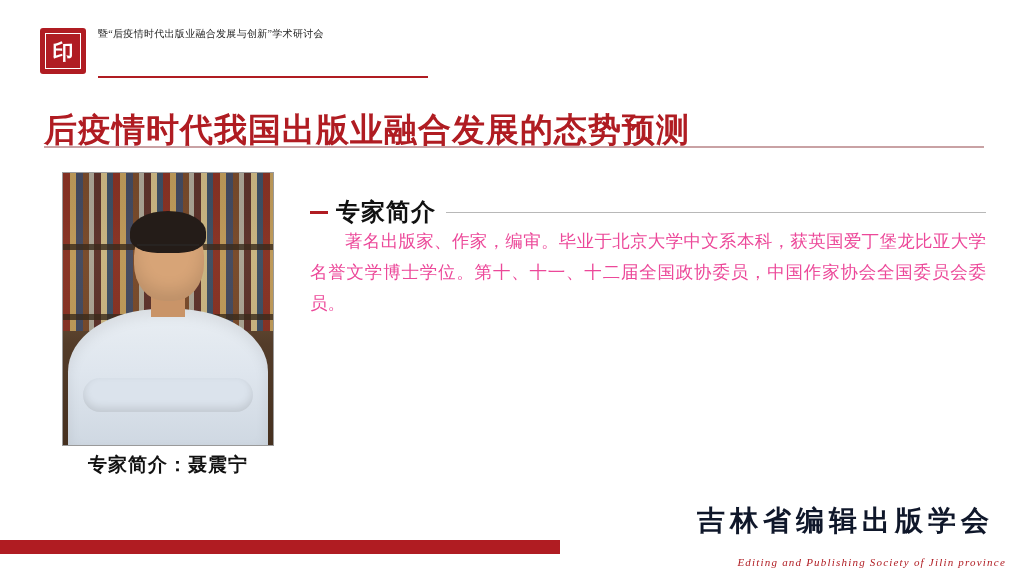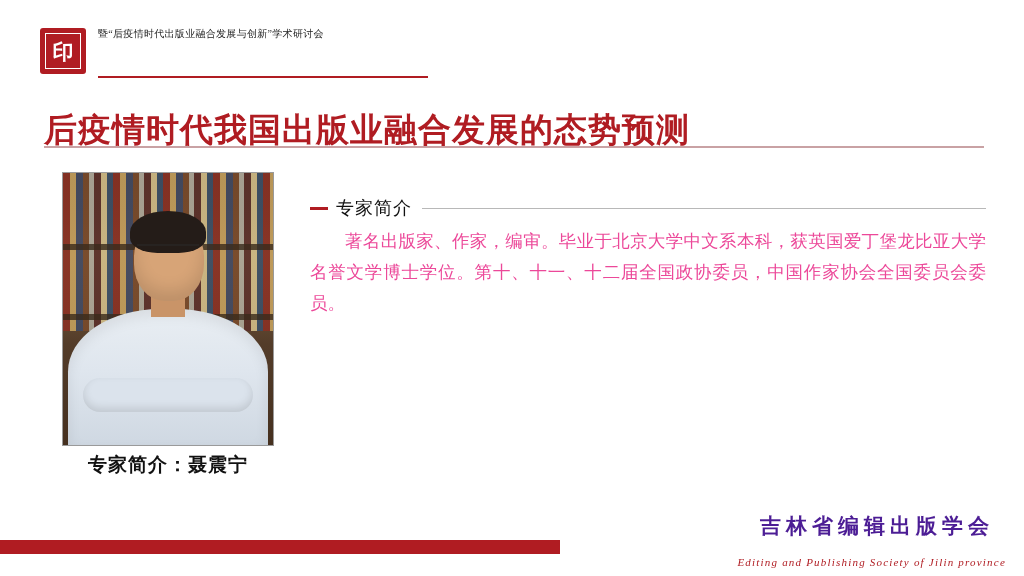--- a/index.html
+++ b/index.html
@@ -227,22 +227,22 @@
     width: 676px;
   }
   .section-dash {
     width: 18px;
     height: 3px;
     background: #b01c22;
     flex: 0 0 auto;
     margin-right: 8px;
   }
   .section-title {
-    font-size: 18px;
-    font-weight: 400;
+    font-size: 24px;
+    font-weight: 700;
     color: #111111;
     letter-spacing: 1px;
     white-space: nowrap;
   }
   .section-rule {
     flex: 1 1 auto;
     height: 1px;
     background: #b8b8b8;
     margin-left: 10px;
   }
@@ -276,24 +276,24 @@
     left: 560px;
     bottom: 22px;
     width: 464px;
     height: 14px;
     background: #ffffff;
   }
   .footer-zh {
     position: absolute;
     right: 30px;
     bottom: 36px;
-    font-size: 21px;
+    font-size: 28px;
     font-weight: 700;
     letter-spacing: 5px;
-    color: #4c1d95;
+    color: #0f172a;
     font-family: "Liberation Serif", "DejaVu Serif", serif;
   }
   .footer-en {
     position: absolute;
     right: 18px;
     bottom: 8px;
     font-size: 11px;
     letter-spacing: 1.2px;
     color: #b01c22;
     font-family: "Liberation Serif", "DejaVu Serif", serif;

